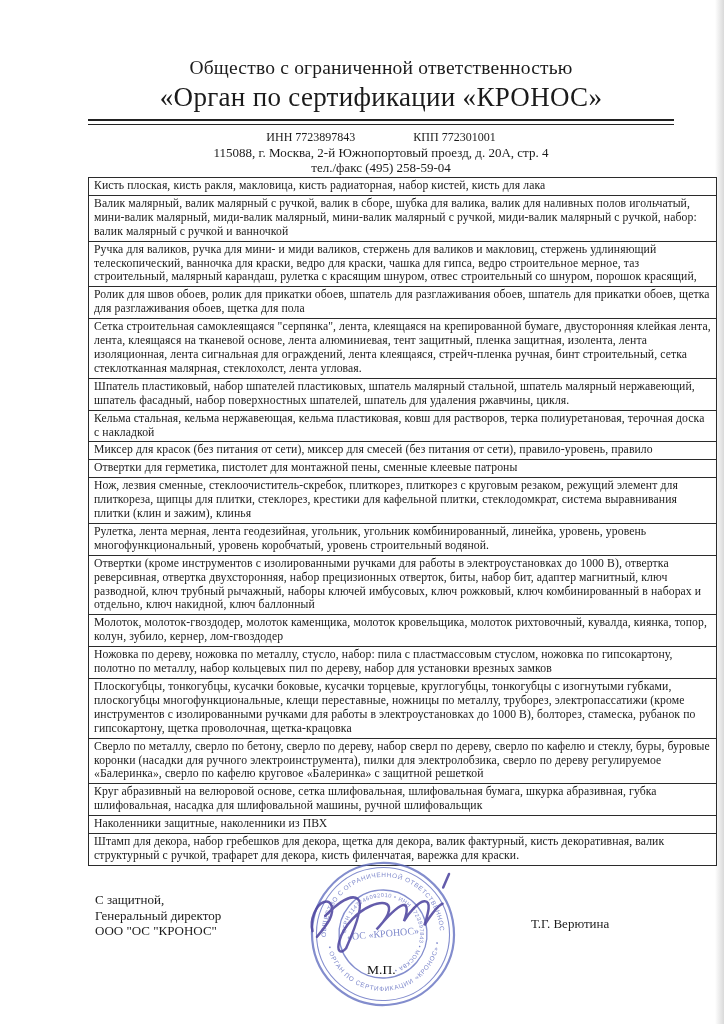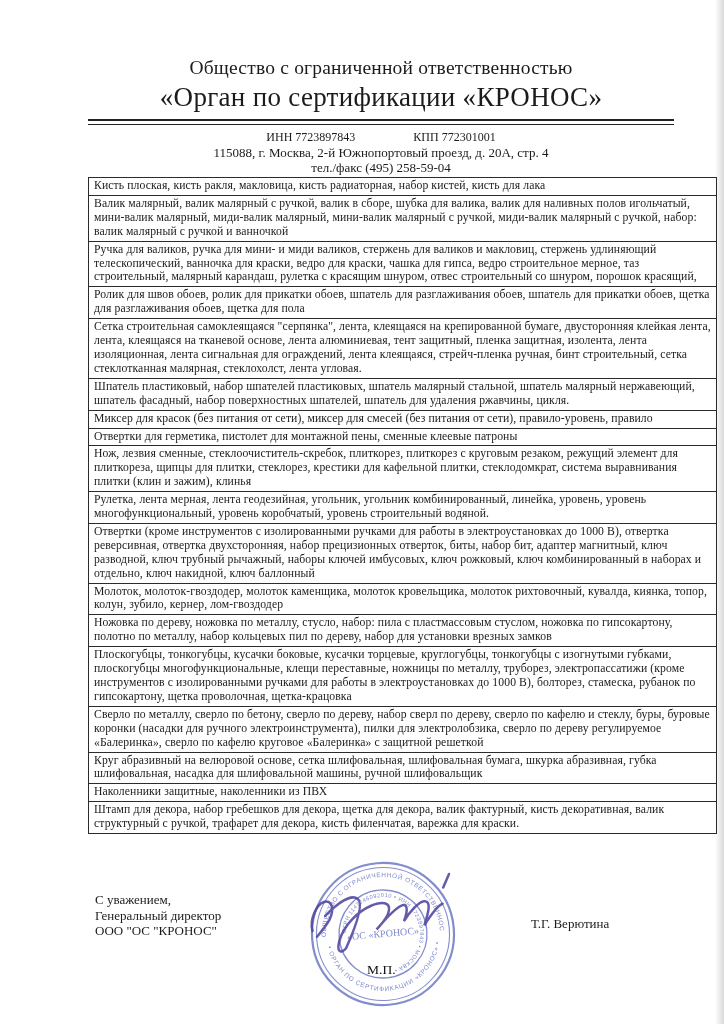--- a/index.html
+++ b/index.html
@@ -95,20 +95,23 @@
         </tr>
 
         <tr>
           <td>Сетка строительная самоклеящаяся "серпянка", лента, клеящаяся на крепированной бумаге, двусторонняя клейкая лента, лента, клеящаяся на тканевой основе, лента алюминиевая, тент защитный, пленка защитная, изолента, лента изоляционная, лента сигнальная для ограждений, лента клеящаяся, стрейч-пленка ручная, бинт строительный, сетка стеклотканная малярная, стеклохолст, лента угловая.</td>
         </tr>
 
         <tr>
           <td>Шпатель пластиковый, набор шпателей пластиковых, шпатель малярный стальной, шпатель малярный нержавеющий, шпатель фасадный, набор поверхностных шпателей, шпатель для удаления ржавчины, цикля.</td>
         </tr>
 
+        <tr>
+          <td>Кельма стальная, кельма нержавеющая, кельма пластиковая, ковш для растворов, терка полиуретановая, терочная доска с накладкой</td>
+        </tr>
 
         <tr>
           <td>Миксер для красок (без питания от сети), миксер для смесей (без питания от сети), правило-уровень, правило</td>
         </tr>
 
         <tr>
           <td>Отвертки для герметика, пистолет для монтажной пены, сменные клеевые патроны</td>
         </tr>
 
         <tr>
@@ -150,21 +153,21 @@
 
         <tr>
           <td>Штамп для декора, набор гребешков для декора, щетка для декора, валик фактурный, кисть декоративная, валик структурный с ручкой, трафарет для декора, кисть филенчатая, варежка для краски.</td>
         </tr>
       </tbody>
   </table>
 
 </div>
 
 <div class="footer-left">
-  <div>С уважением,</div>
+  <div>С защитной,</div>
   <div>Генеральный директор</div>
   <div>ООО "ОС "КРОНОС"</div>
 </div>
 
 <div class="signer-name">Т.Г. Верютина</div>
 
 <div class="seal-mark">М.П.</div>
 
 <div class="stamp-wrap">
   <svg width="172" height="162" viewBox="0 0 172 162" xmlns="http://www.w3.org/2000/svg">

